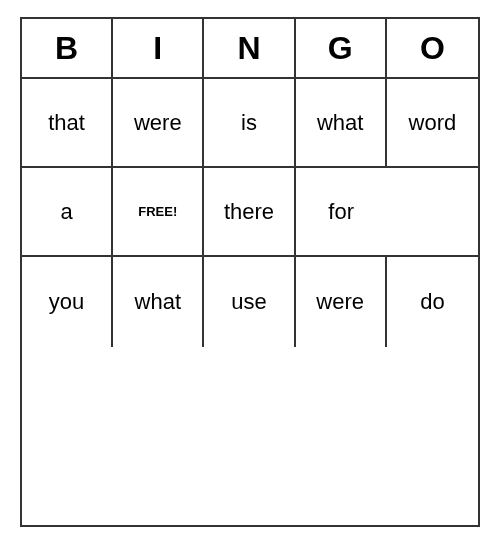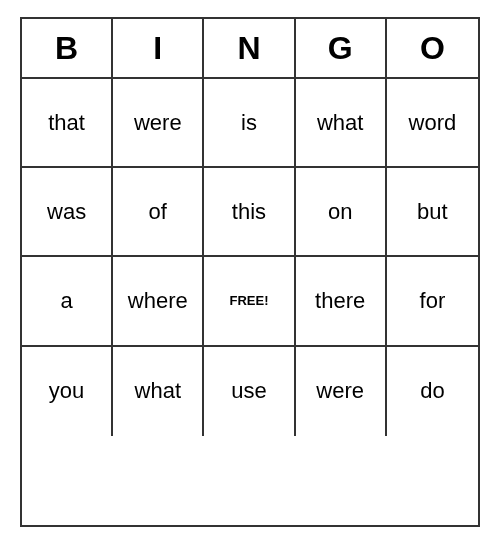--- a/index.html
+++ b/index.html
@@ -94,29 +94,21 @@
     </div>
   <div class="bingo-body">
   <div class="bingo-row">
         <div class="bingo-cell">that</div>
         <div class="bingo-cell">were</div>
         <div class="bingo-cell">is</div>
         <div class="bingo-cell">what</div>
         <div class="bingo-cell">word</div>
       </div>
       <div class="bingo-row">
-        <div class="bingo-cell">was</div>
-        <div class="bingo-cell">of</div>
-        <div class="bingo-cell">this</div>
-        <div class="bingo-cell">on</div>
-        <div class="bingo-cell">but</div>
-      </div>
-      <div class="bingo-row">
         <div class="bingo-cell">a</div>
-        <div class="bingo-cell">where</div>
         <div class="bingo-cell free-cell">FREE!</div>
         <div class="bingo-cell">there</div>
         <div class="bingo-cell">for</div>
       </div>
       <div class="bingo-row">
         <div class="bingo-cell">you</div>
         <div class="bingo-cell">what</div>
         <div class="bingo-cell">use</div>
         <div class="bingo-cell">were</div>
         <div class="bingo-cell">do</div>

